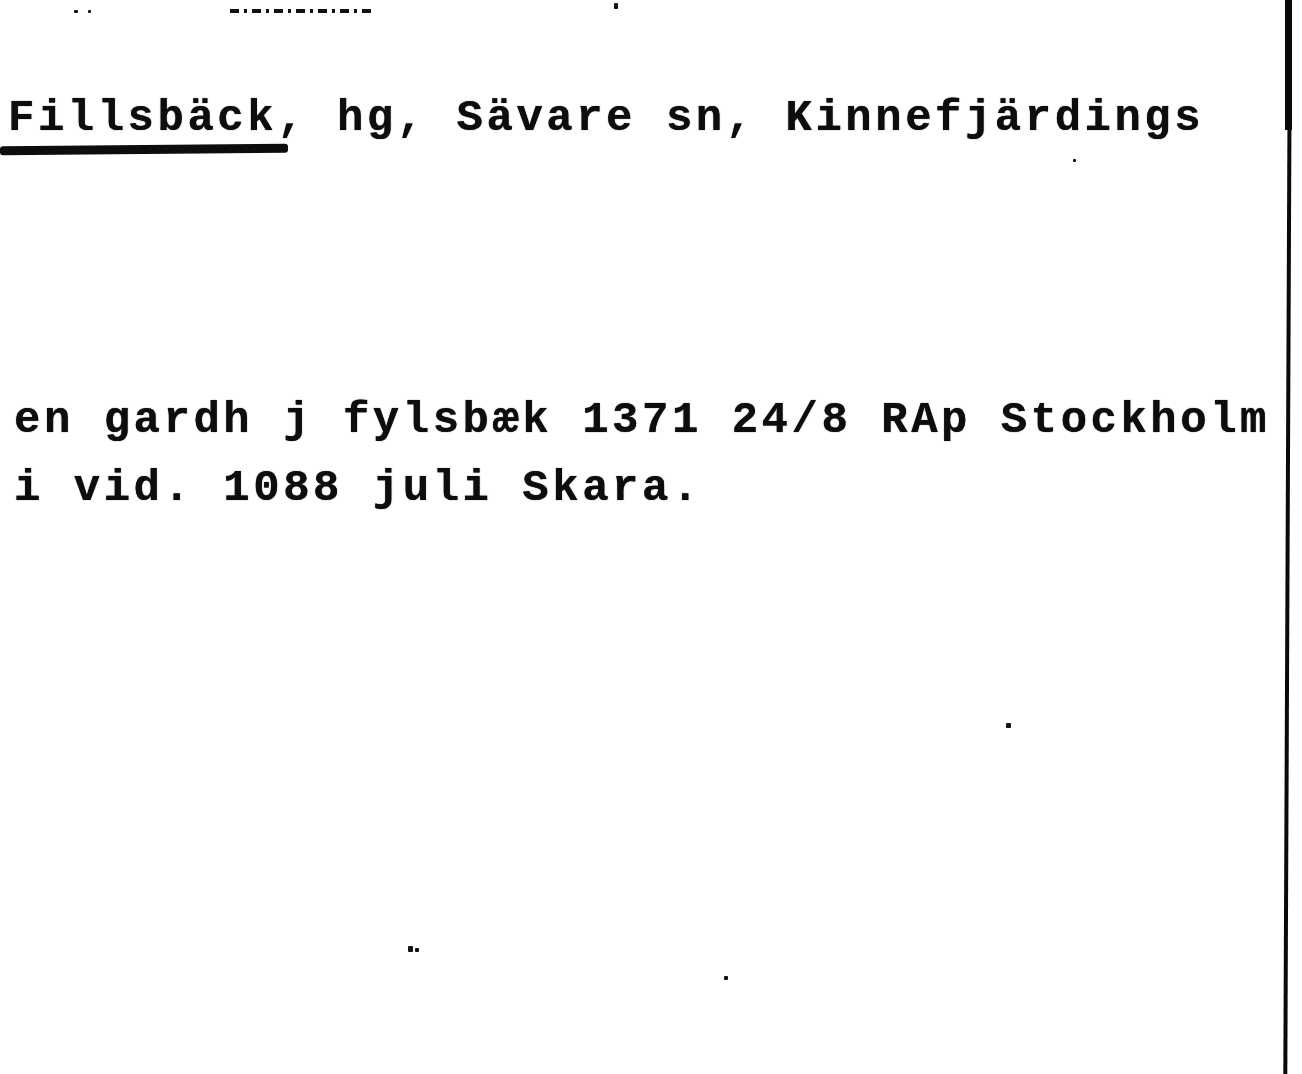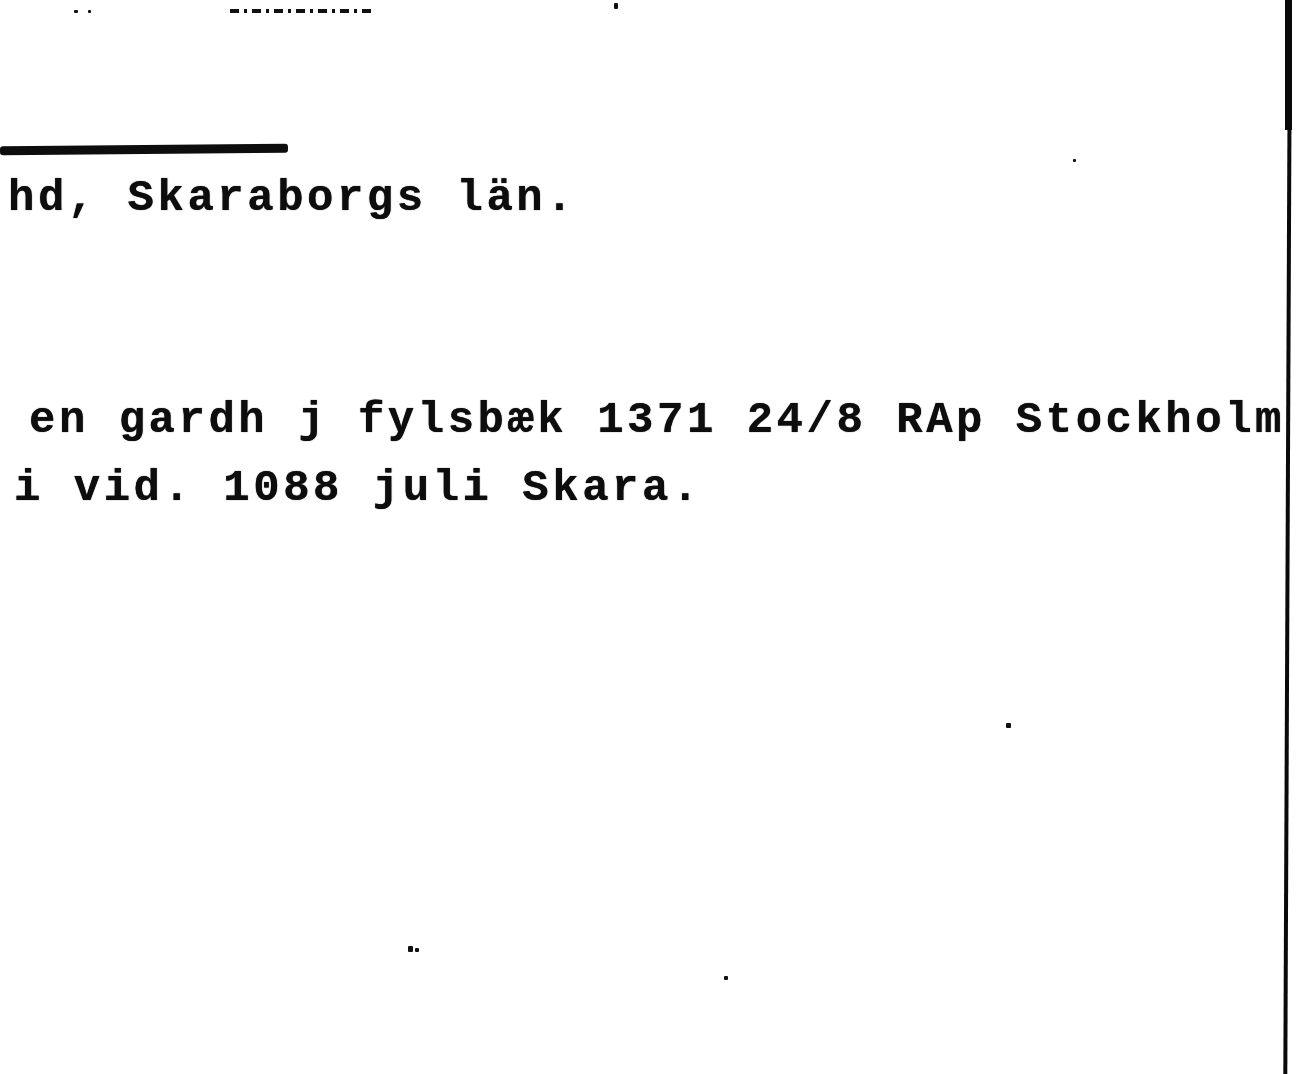--- a/index.html
+++ b/index.html
@@ -26,21 +26,21 @@
     font-size: 44px;
     line-height: 44px;
     letter-spacing: 3.5px;
     color: #0d0d0d;
     white-space: pre;
     text-shadow: 0 0 1px #1a1a1a;
   }
 
   .line-heading-1 { left: 8px;  top: 96px;  }
   .line-heading-2 { left: 8px;  top: 176px; }
-  .line-body-1    { left: 14px; top: 398px; margin-left: 15px; }
+  .line-body-1    { left: 14px; top: 398px; }
   .line-body-2    { left: 14px; top: 466px; }
 
   .headword { position: relative; display: inline-block; }
 
   .headword-underline {
     position: absolute;
     left: 0px;
     top: 145px;
     width: 288px;
     height: 9px;
@@ -102,22 +102,22 @@
 </head>
 <body>
 
 <div class="card">
 
   <div class="speck speck-a"></div>
   <div class="speck speck-b"></div>
   <div class="scan-dashes"></div>
   <div class="speck speck-c"></div>
 
+  <div class="text-line line-heading-1"><span class="headword">Fillsbäck</span><span>, hg, Sävare sn, Kinnefjärdings</span></div>
   <div class="headword-underline"></div>
-  <div class="text-line line-heading-2">hd, Skaraborgs län.</div>
 
   <div class="speck speck-d"></div>
 
   <div class="text-line line-body-1">en gardh j fylsbæk 1371 24/8 RAp Stockholm</div>
   <div class="text-line line-body-2">i vid. 1088 juli Skara.</div>
 
   <div class="speck speck-e"></div>
   <div class="speck speck-f"></div>
   <div class="speck speck-g"></div>
   <div class="speck speck-h"></div>

